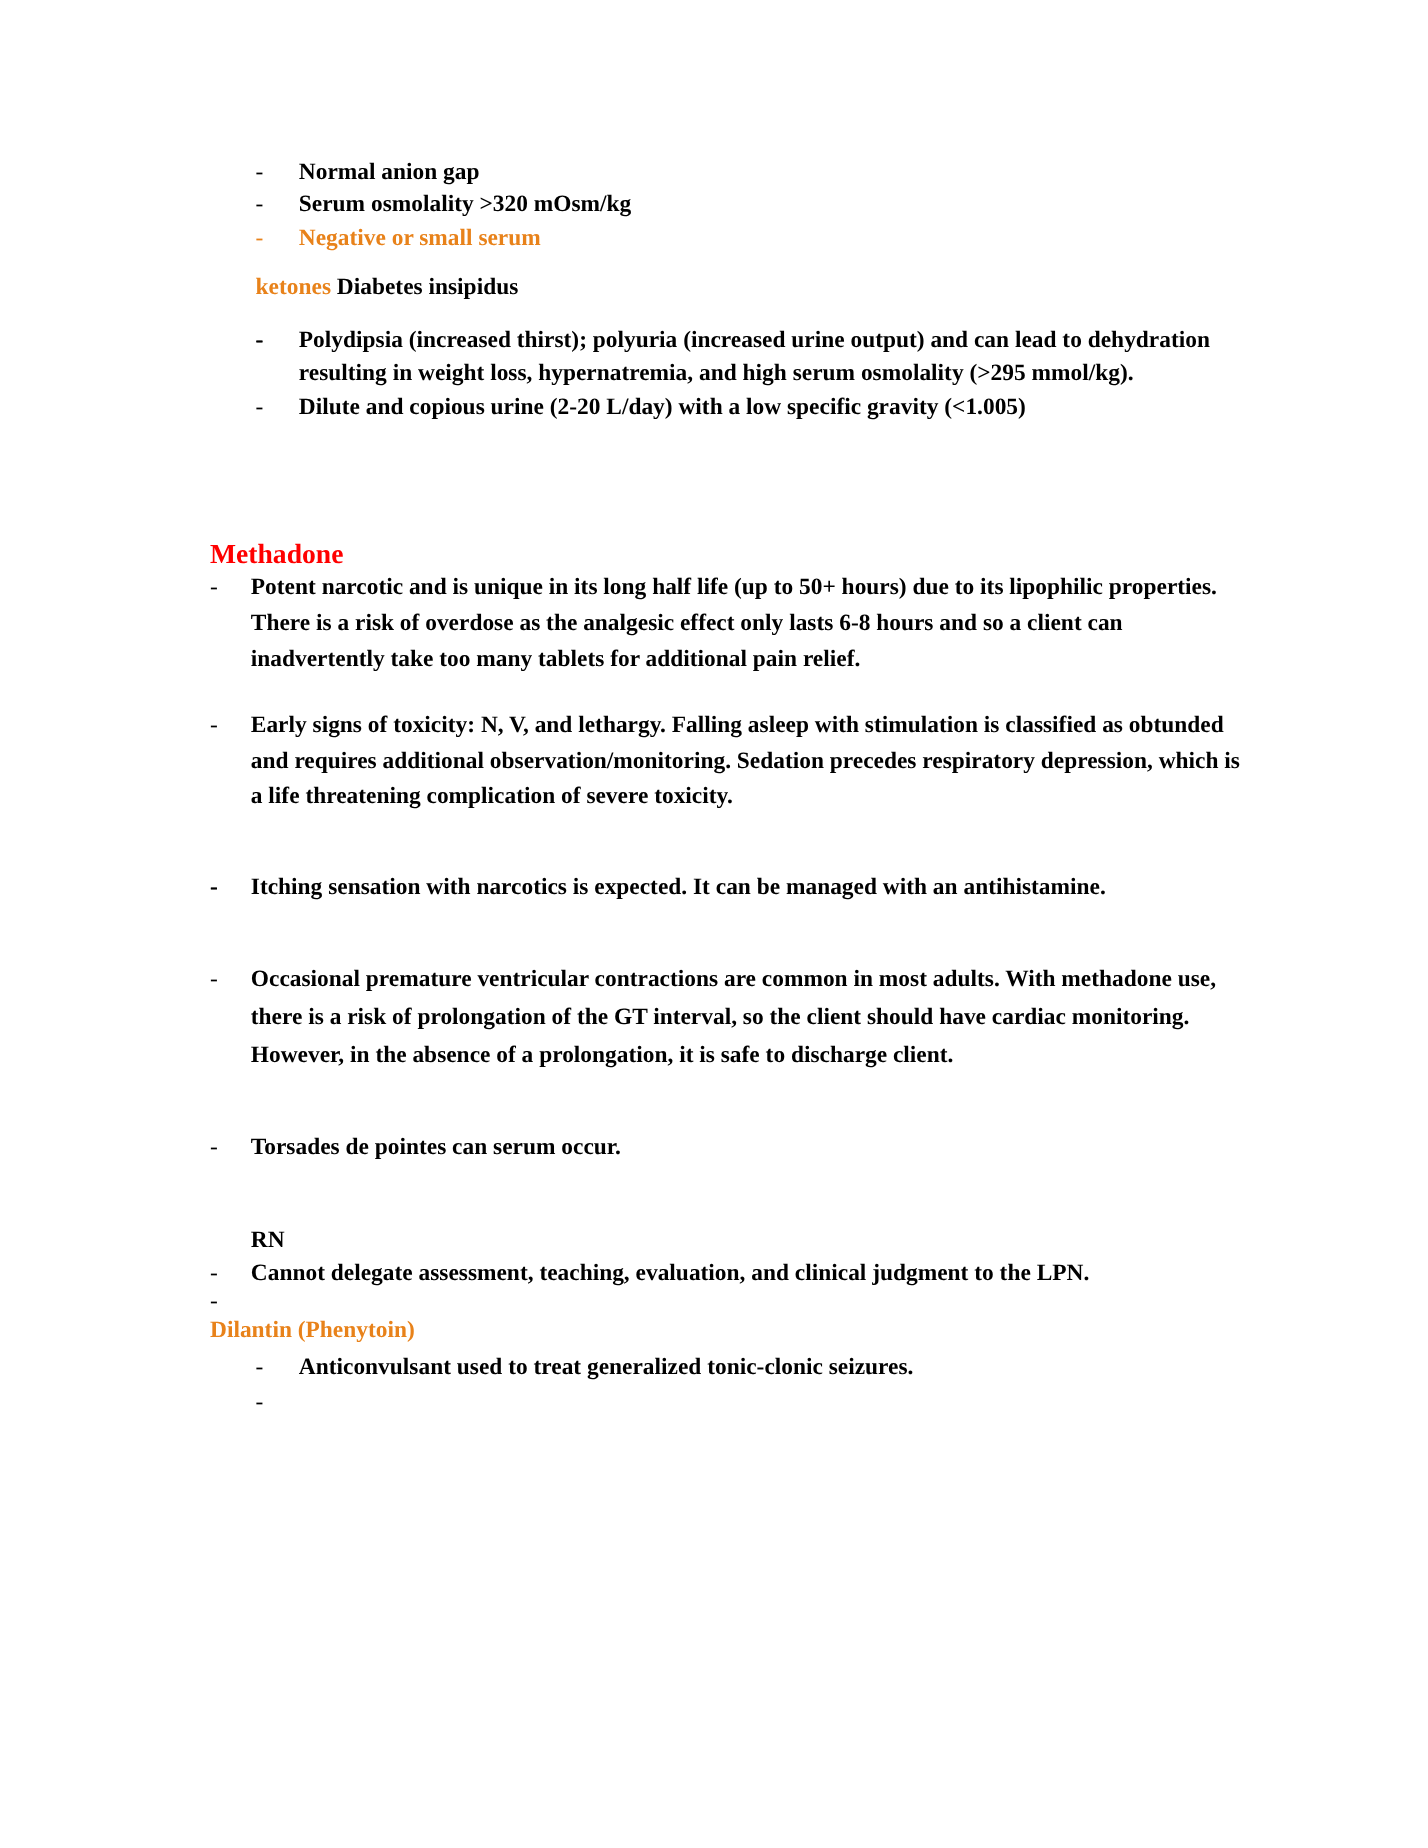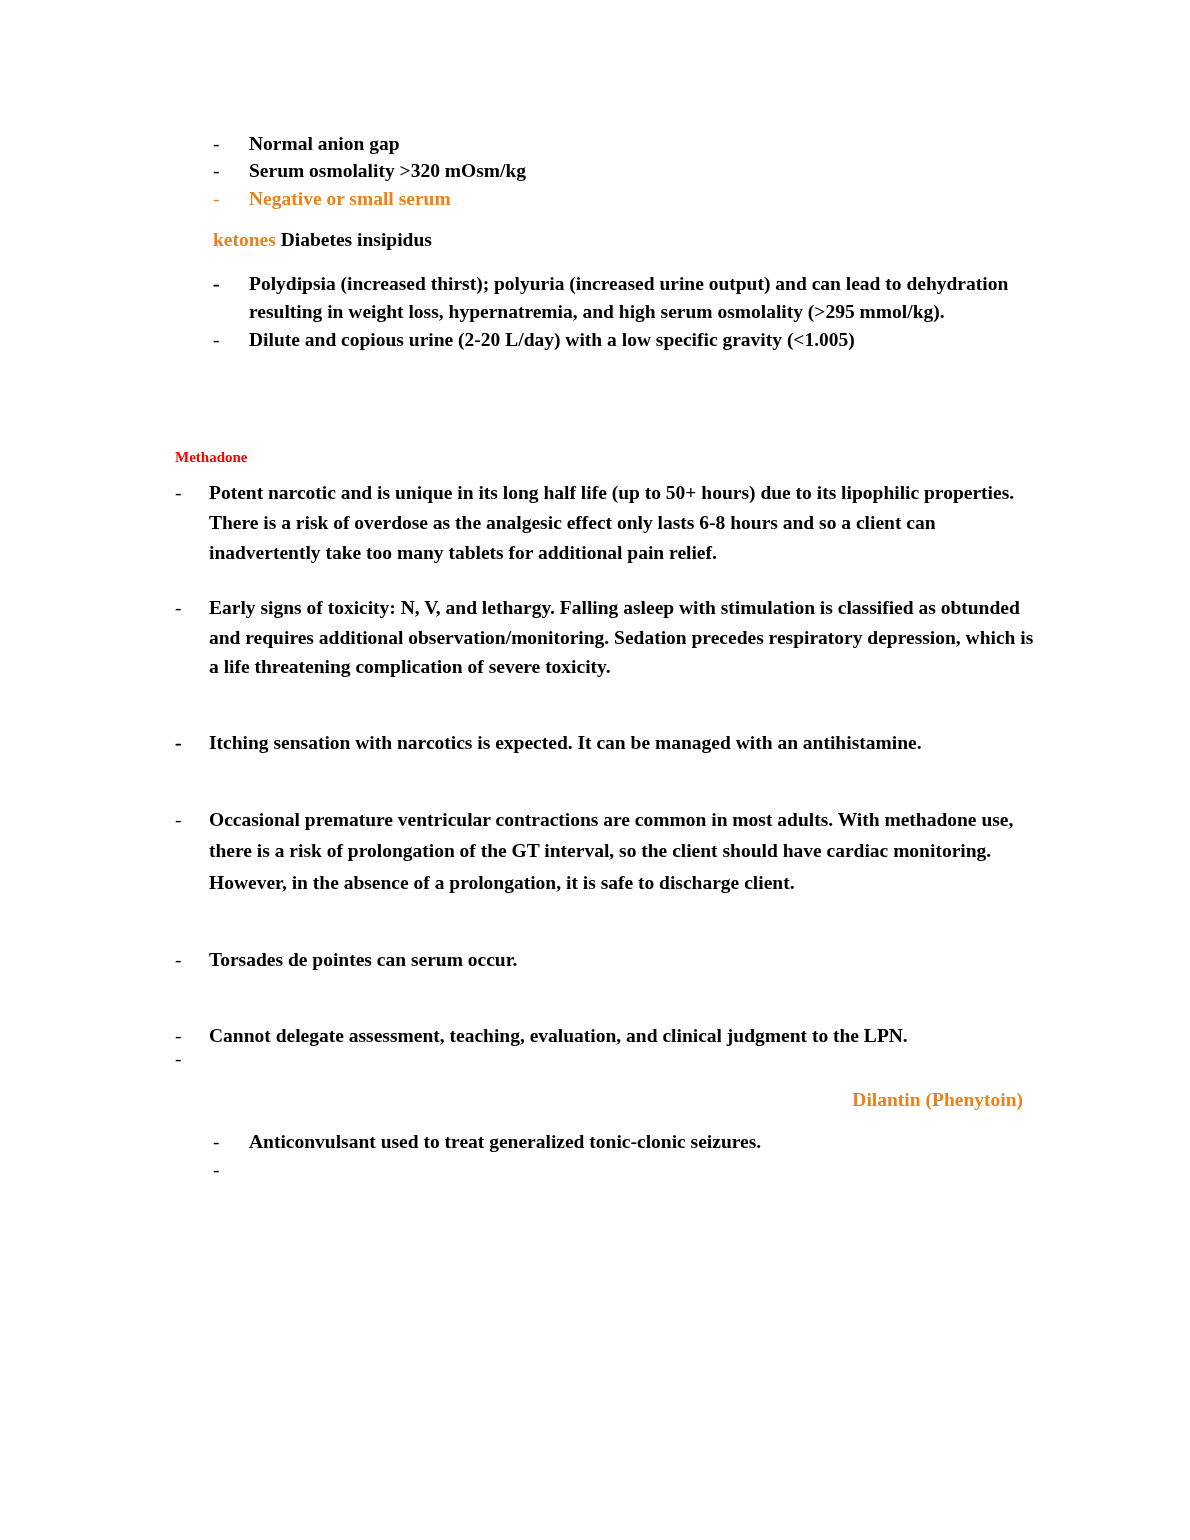--- a/index.html
+++ b/index.html
@@ -64,23 +64,23 @@
     font-weight: bold;
     line-height: 1.4;
   }
 
   .second-list {
     margin-top: 14px;
   }
 
   
   .section-heading {
-    font-size: 15px;
-    font-weight: bold;
-    margin: 12px;
+    font-size: 23px;
+    font-weight: bold;
+    margin: 0;
   }
   .methadone-heading {
     margin-top: 96px;
     margin-left: 0;
   }
   .wide-list {
     margin-top: 22px;
   }
   .wide-list li.dash-item {
     padding-left: 34px;
@@ -113,22 +113,21 @@
   .empty-dash .dash {
     position: absolute;
     left: 0;
     top: -2px;
   }
 
   .dilantin-heading {
     color: #E8821A;
     font-size: 19.5px;
     font-weight: bold;
-    margin: 17px;
-    text-align: right;
+    margin: 0;
   }
   .dilantin-list {
     margin-top: 6px;
   }
   .dilantin-list li.dash-item {
     line-height: 1.45;
   }
 </style>
 </head>
 <body>
@@ -193,20 +192,21 @@
     <li class="dash-item gap-lg">
       <span class="dash">-</span>
       <span>Occasional premature ventricular contractions are common in most adults. With methadone use, there is a risk of prolongation of the GT interval, so the client should have cardiac monitoring. However, in the absence of a prolongation, it is safe to discharge client.</span>
     </li>
     <li class="dash-item gap-lg">
       <span class="dash">-</span>
       <span>Torsades de pointes can serum occur.</span>
     </li>
   </ul>
 
+  <p class="rn-label">RN</p>
   <ul class="dash-list rn-list">
     <li class="dash-item">
       <span class="dash">-</span>
       <span>Cannot delegate assessment, teaching, evaluation, and clinical judgment to the LPN.</span>
     </li>
   </ul>
   <div class="empty-dash">
     <span class="dash">-</span>
   </div>
 

